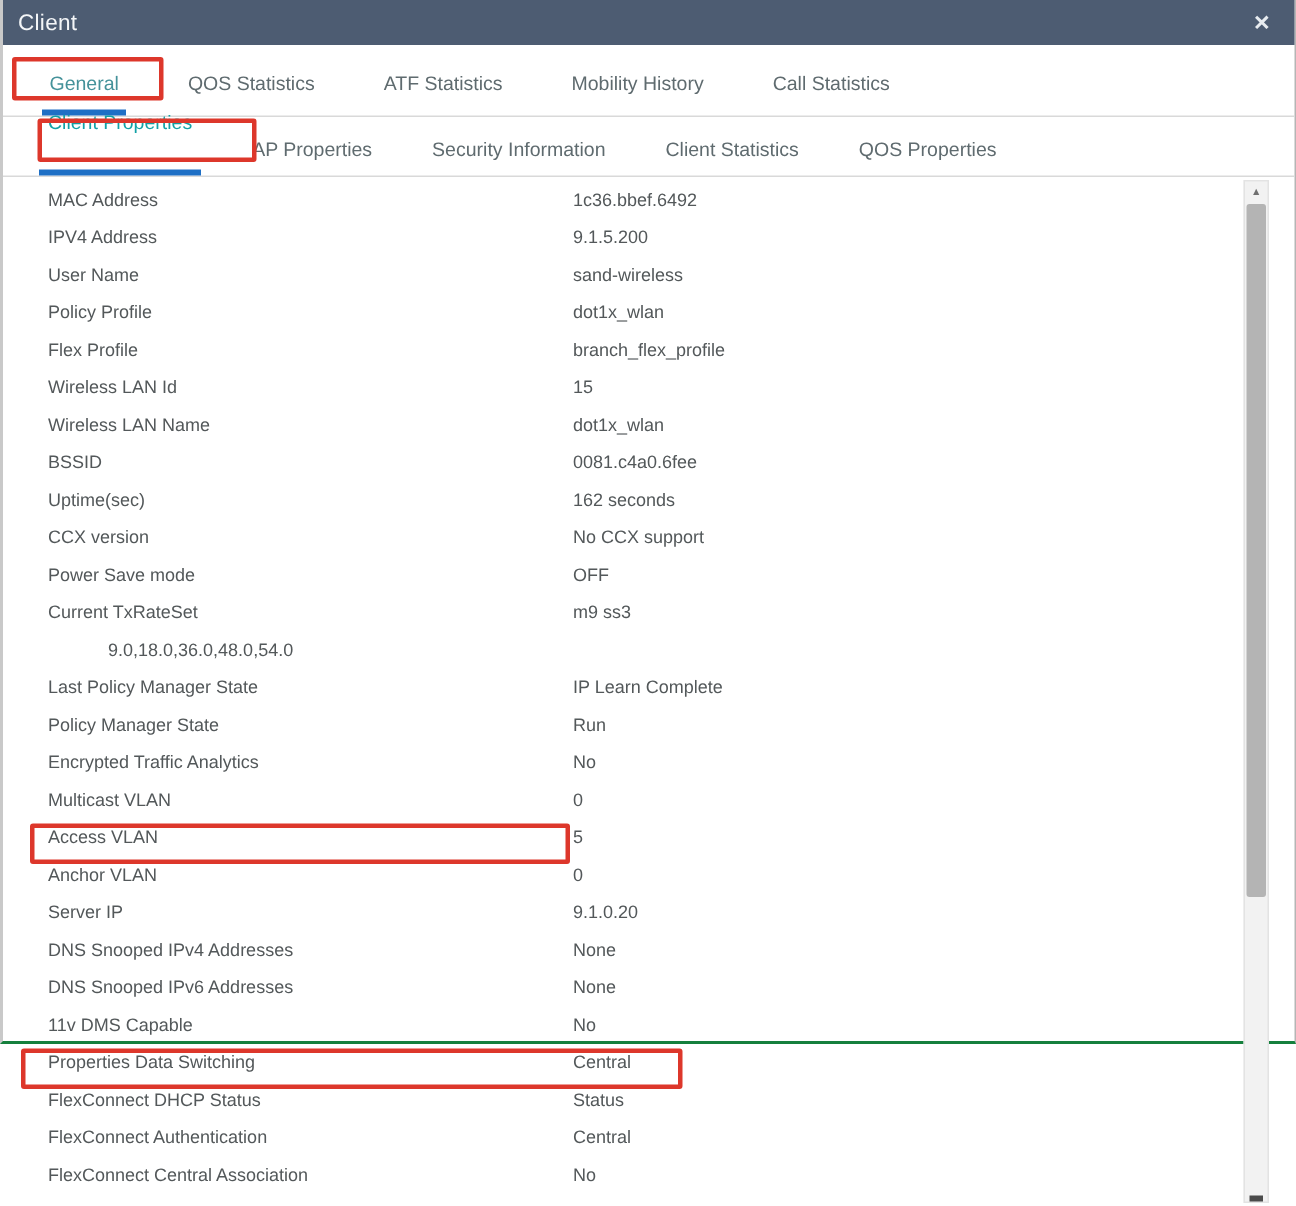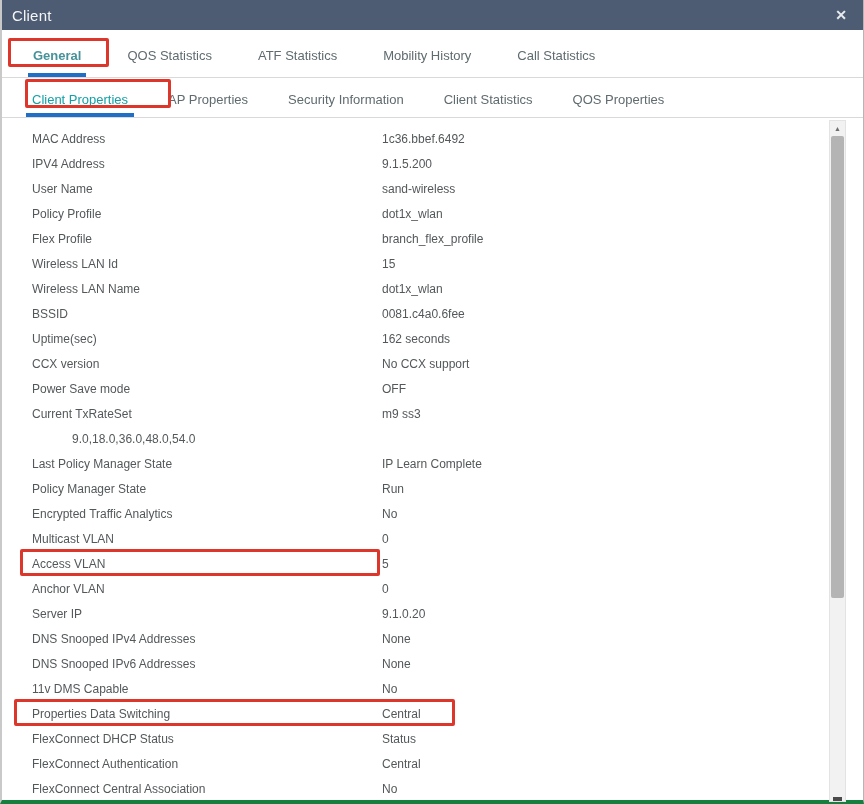--- a/index.html
+++ b/index.html
@@ -14,25 +14,25 @@
   }
   * { margin: 0; padding: 0; box-sizing: border-box; }
   body {
     font-family: "Liberation Sans", sans-serif;
     background: #ffffff;
     width: 864px; height: 804px;
     overflow: hidden;
   }
   .dialog {
     position: relative;
-    width: 864px; height: 804px;
+    width: 864px; height: 696px;
     background: #ffffff;
     border-left: 2px solid #c9c9c9;
     border-right: 1px solid #b5b5b5;
-    border-bottom: 4px solid #15803d;
+    border-bottom: 2px solid #15803d;
   }
   
   .titlebar {
     height: 30px;
     background: var(--titlebar-bg);
     color: #f4f6f8;
     display: flex; align-items: center;
     padding: 0 10px;
     font-size: 15px;
   }
@@ -55,50 +55,49 @@
     color: var(--tab-text);
     padding: 0 5px 14px 5px;
     margin-right: 36px;
     cursor: pointer;
     white-space: nowrap;
   }
   .tabs .tab.active {
     color: var(--active-tab-text);
     padding-bottom: 10px;
     border-bottom: 4px solid var(--tab-underline);
-    font-weight: bold;
   }
   .subtabs {
     display: flex; align-items: flex-end;
     height: 40px;
     padding-left: 24px;
     border-bottom: 1px solid var(--divider);
     list-style: none;
   }
   .subtabs .subtab {
     font-size: 13px;
     color: var(--tab-text);
     padding: 0 6px 10px 6px;
     margin-right: 28px;
     cursor: pointer;
     white-space: nowrap;
   }
   .subtabs .subtab.active {
     color: var(--active-subtab-text);
-    padding-bottom: 6px;
+    padding-bottom: 24px;
     border-bottom: 4px solid var(--tab-underline);
   }
   
   .rows {
     padding-top: 8px;
     width: 828px;
   }
   .row {
     height: 25px;
-    display: flex; align-items: center;
+    display: flex; 
     padding-left: 30px;
     font-size: 12px;
     color: var(--row-text);
   }
   .row .label { width: 310px; flex: none; }
   .row .value { flex: none; margin-left: 40px; }
   
   .scrollbar {
     position: absolute;
     top: 120px; right: 17px;

